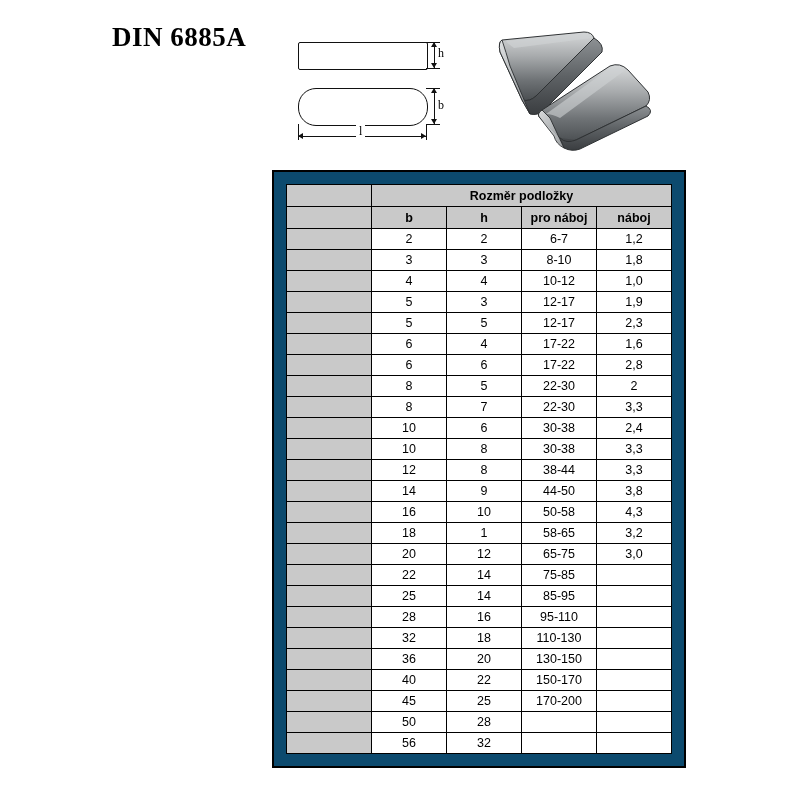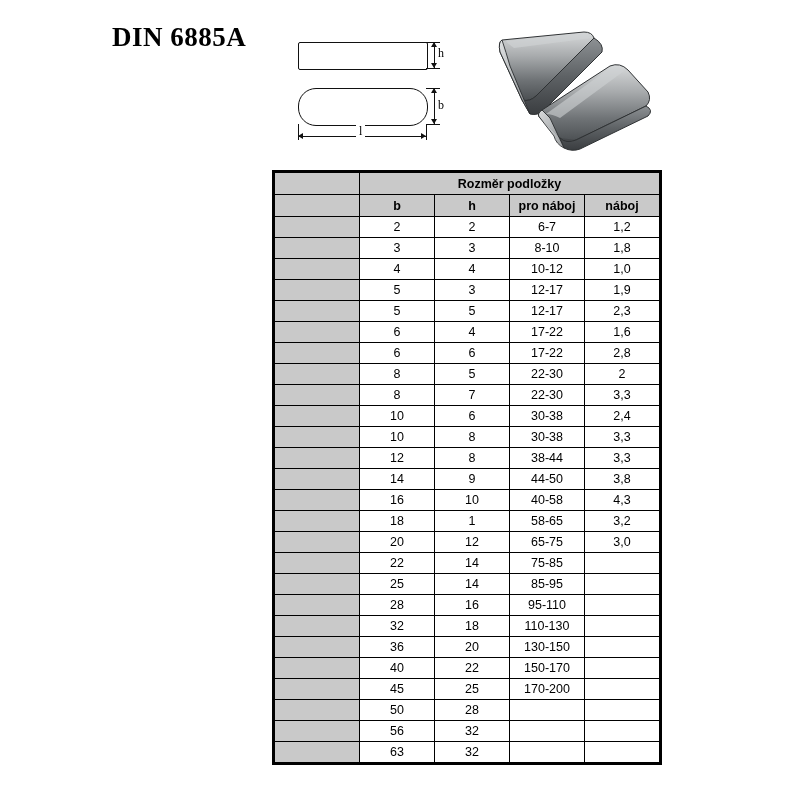--- a/index.html
+++ b/index.html
@@ -154,21 +154,21 @@
   }
   tbody tr td.c-shade {
     background: #c9c9c9;
   }
   tbody td {
     background: #ffffff;
   }
   .table-outer {
     border: 2px solid #000;
     display: inline-block;
-    padding: 0;
+    padding: 12px;
     background: #0c4a6e;
   }
 </style>
 </head>
 <body>
 
 <div id="page">
 
   <div id="title">DIN 6885A</div>
 
@@ -341,21 +341,21 @@
               <td class="c-shade"></td>
               <td class="c-b">14</td>
               <td class="c-h">9</td>
               <td class="c-shaft">44-50</td>
               <td class="c-hub">3,8</td>
             </tr>
             <tr>
               <td class="c-shade"></td>
               <td class="c-b">16</td>
               <td class="c-h">10</td>
-              <td class="c-shaft">40-58</td>
+              <td class="c-shaft">50-58</td>
               <td class="c-hub">4,3</td>
             </tr>
             <tr>
               <td class="c-shade"></td>
               <td class="c-b">18</td>
               <td class="c-h">1</td>
               <td class="c-shaft">58-65</td>
               <td class="c-hub">3,2</td>
             </tr>
             <tr>
@@ -421,25 +421,18 @@
               <td class="c-shaft"></td>
               <td class="c-hub"></td>
             </tr>
             <tr>
               <td class="c-shade"></td>
               <td class="c-b">56</td>
               <td class="c-h">32</td>
               <td class="c-shaft"></td>
               <td class="c-hub"></td>
             </tr>
-            <tr>
-              <td class="c-shade"></td>
-              <td class="c-b">63</td>
-              <td class="c-h">32</td>
-              <td class="c-shaft"></td>
-              <td class="c-hub"></td>
-            </tr>
           </tbody>
       </table>
     </div>
   </div>
 
 </div>
 
 </body></html>

